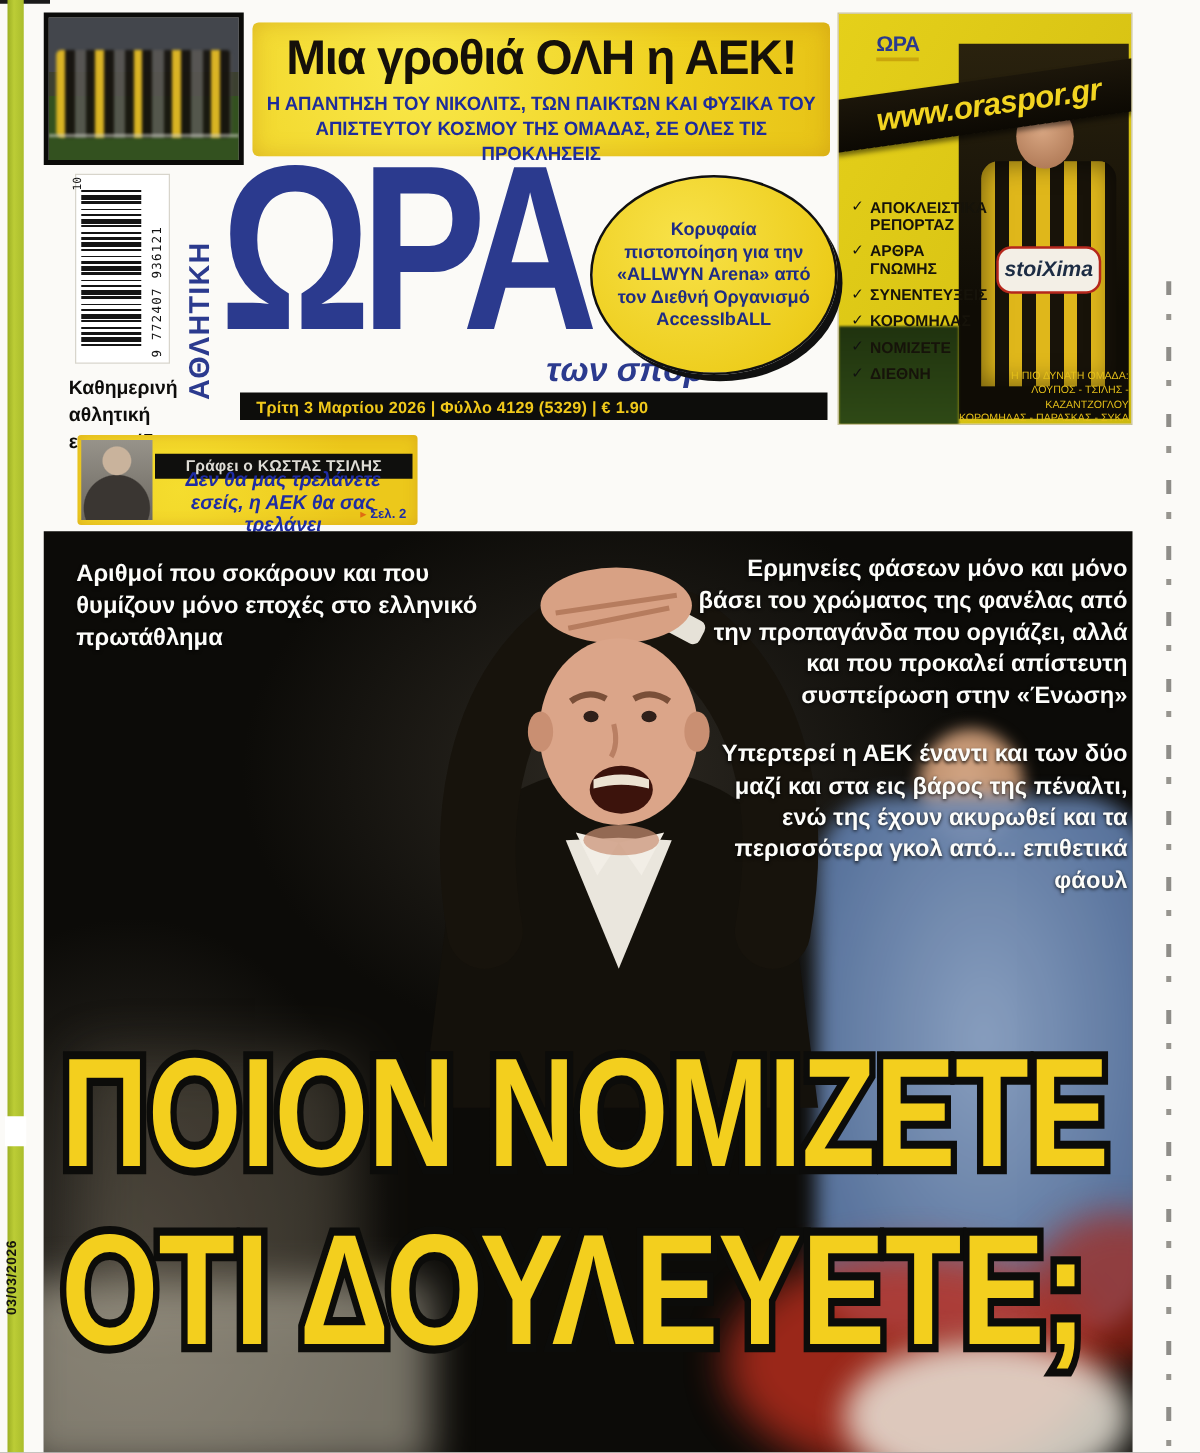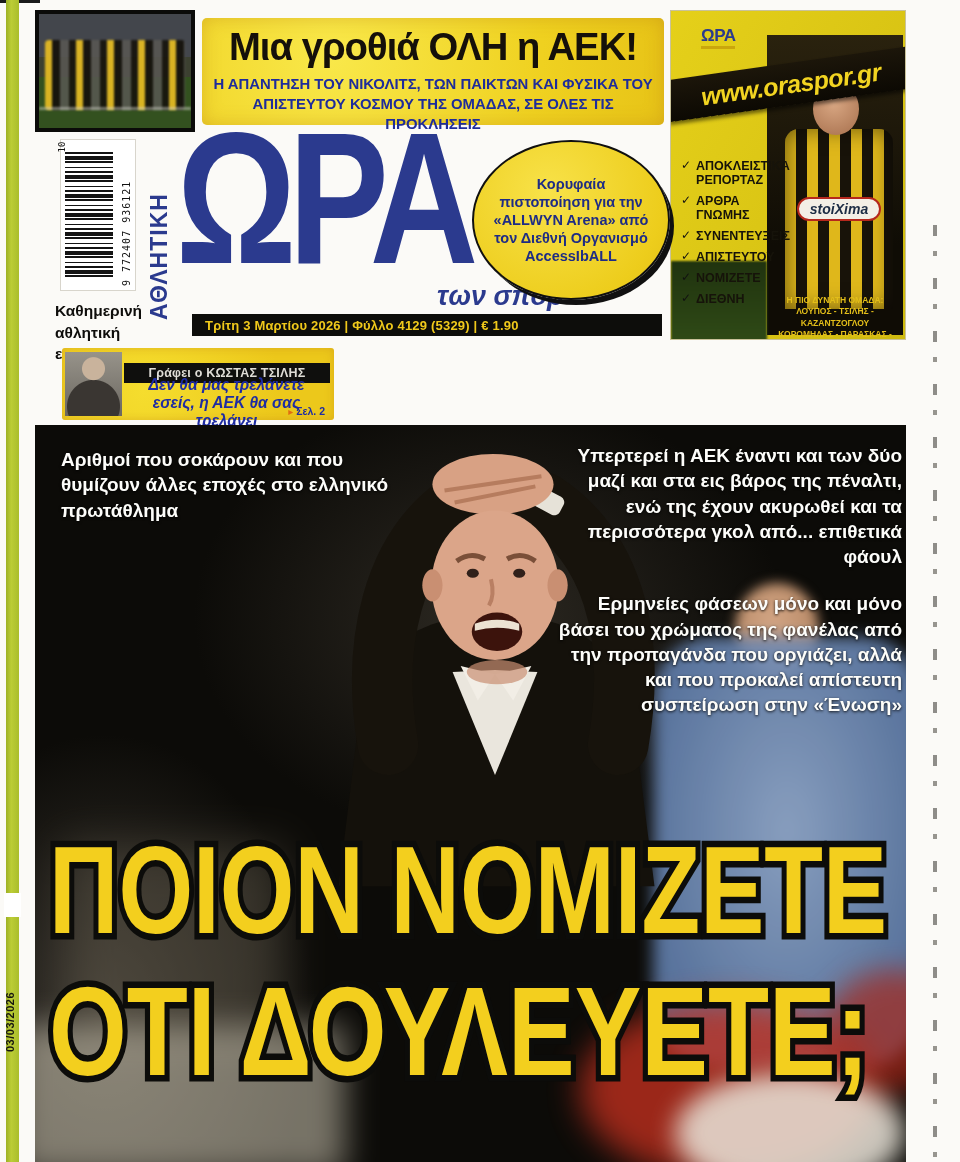--- a/index.html
+++ b/index.html
@@ -27,22 +27,22 @@
   .promo-dark{position:absolute;left:96px;top:24px;width:136px;height:300px;background:linear-gradient(#2a220e,#0f0c05 70%);}
   .promo-logo{position:absolute;left:30px;top:15px;font-size:17px;font-weight:800;color:#2b3a8e;letter-spacing:-.5px;border-bottom:3px solid #caa60c;}
   .promo-banner{position:absolute;left:-8px;top:52px;width:256px;height:42px;background:linear-gradient(#1c160a,#0c0903);transform:rotate(-8deg);display:flex;align-items:center;justify-content:center;box-shadow:2px 3px 4px rgba(0,0,0,.5);}
   .promo-banner span{color:#f2d421;font-size:25px;font-weight:800;font-style:italic;letter-spacing:-.5px;}
   .promo-list{position:absolute;left:10px;top:148px;width:106px;}
   .promo-item{display:flex;gap:5px;margin-bottom:7px;font-size:12.5px;font-weight:800;color:#16130a;line-height:1.12;}
   .promo-item .tick{color:#111;font-weight:900;font-size:12px;}
   .promo-player{position:absolute;left:114px;top:118px;width:108px;height:180px;border-radius:14px 14px 0 0;background:repeating-linear-gradient(90deg,#dfb71b 0 11px,#181309 11px 22px);box-shadow:inset 0 0 22px rgba(0,0,0,.55);}
   .promo-head{position:absolute;left:142px;top:72px;width:46px;height:52px;border-radius:50%;background:radial-gradient(circle at 45% 40%,#d8a682,#b07a57 80%);}
   .promo-hair{position:absolute;left:142px;top:68px;width:46px;height:22px;border-radius:50% 50% 0 0;background:#23190f;}
-  .promo-badge{position:absolute;left:126px;top:186px;width:84px;height:24px;background:#f3efe6;border:2px solid #b5271c;border-radius:12px;display:flex;align-items:center;justify-content:center;font-size:14px;font-weight:800;font-style:italic;color:#1c2c44;}
-  .promo-caption{position:absolute;left:96px;top:284px;width:136px;text-align:center;color:#e3be19;font-size:8.5px;font-weight:700;line-height:1.35;}
+  .promo-badge{position:absolute;left:126px;top:186px;width:84px;height:38px;background:#f3efe6;border:2px solid #b5271c;border-radius:12px;display:flex;align-items:center;justify-content:center;font-size:17px;font-weight:800;font-style:italic;color:#1c2c44;}
+  .promo-caption{position:absolute;left:96px;top:284px;width:136px;text-align:right;color:#e3be19;font-size:8.5px;font-weight:400;line-height:1.35;}
   .promo-pitch{position:absolute;left:0px;top:250px;width:96px;height:80px;background:linear-gradient(#20330f,#2f4a16);filter:blur(1px);}
 
   
   .barcode-box{position:absolute;left:60px;top:139px;width:76px;height:152px;background:#fff;border:1px solid #d8d5cc;}
   .barcode-bars{position:absolute;left:4px;top:12px;width:48px;height:128px;background:repeating-linear-gradient(180deg,#141414 0 2px,#fff 2px 4px,#141414 4px 8px,#fff 8px 9px,#141414 9px 11px,#fff 11px 15px,#141414 15px 16px,#fff 16px 19px);}
   .barcode-num{position:absolute;right:3px;top:6px;height:140px;writing-mode:vertical-rl;transform:rotate(180deg);font-family:"DejaVu Sans Mono","Liberation Mono",monospace;font-size:10px;color:#111;letter-spacing:1px;}
   .barcode-top{position:absolute;left:-4px;top:2px;font-size:9px;color:#111;transform:rotate(-90deg);transform-origin:center;font-family:"DejaVu Sans Mono","Liberation Mono",monospace;}
   .tagline{position:absolute;left:55px;top:300px;width:110px;font-size:15.5px;font-weight:800;color:#0e0d0b;line-height:1.4;}
   .vert-title{position:absolute;left:146px;top:140px;height:180px;writing-mode:vertical-rl;transform:rotate(180deg);font-size:23px;font-weight:800;color:#2b3a8e;letter-spacing:1px;}
   .big-title{position:absolute;left:176px;top:112px;font-size:188px;line-height:.92;font-weight:800;color:#2b3a8e;letter-spacing:-10px;transform:scaleX(.80);transform-origin:left top;}
@@ -132,21 +132,21 @@
       <div class="promo-item">
           <span class="tick">✓</span>
           <span>ΑΡΘΡΑ ΓΝΩΜΗΣ</span>
         </div>
       <div class="promo-item">
           <span class="tick">✓</span>
           <span>ΣΥΝΕΝΤΕΥΞΕΙΣ</span>
         </div>
       <div class="promo-item">
           <span class="tick">✓</span>
-          <span>ΑΠΙΣΤΕΥΤΟΥ</span>
+          <span>ΚΟΡΟΜΗΛΑΣ</span>
         </div>
       <div class="promo-item">
           <span class="tick">✓</span>
           <span>ΝΟΜΙΖΕΤΕ</span>
         </div>
       <div class="promo-item">
           <span class="tick">✓</span>
           <span>ΔΙΕΘΝΗ</span>
         </div>
     </div>
@@ -204,25 +204,25 @@
       <path d="M222,126 q14,-8 28,2" stroke="#7a4f38" stroke-width="5" fill="none"></path>
       <ellipse cx="188" cy="140" rx="6" ry="4.5" fill="#30201a"></ellipse>
       <ellipse cx="234" cy="140" rx="6" ry="4.5" fill="#30201a"></ellipse>
       <path d="M206,146 q4,16 -2,26" stroke="#b97f63" stroke-width="4" fill="none"></path>
       <ellipse cx="212" cy="198" rx="25" ry="19" fill="#3c130c"></ellipse>
       <path d="M190,190 q22,-8 44,0 l0,7 q-22,-6 -44,0 Z" fill="#ece2d2"></path>
       <ellipse cx="212" cy="238" rx="30" ry="12" fill="#c98f72" opacity=".7"></ellipse>
     </svg>
 
     <div class="photo-text pt-left">
-      <p>Αριθμοί που σοκάρουν και που θυμίζουν άλλες εποχές στο ελληνικό πρωτάθλημα</p>
+      <p>Αριθμοί που σοκάρουν και που θυμίζουν μόνο εποχές στο ελληνικό πρωτάθλημα</p>
     </div>
     <div class="photo-text pt-right">
+      <p>Ερμηνείες φάσεων μόνο και μόνο βάσει του χρώματος της φανέλας από την προπαγάνδα που οργιάζει, αλλά και που προκαλεί απίστευτη συσπείρωση στην «Ένωση»</p>
       <p>Υπερτερεί η ΑΕΚ έναντι και των δύο μαζί και στα εις βάρος της πέναλτι, ενώ της έχουν ακυρωθεί και τα περισσότερα γκολ από... επιθετικά φάουλ</p>
-      <p>Ερμηνείες φάσεων μόνο και μόνο βάσει του χρώματος της φανέλας από την προπαγάνδα που οργιάζει, αλλά και που προκαλεί απίστευτη συσπείρωση στην «Ένωση»</p>
     </div>
 
     <svg class="big-head" style="top:388px;" width="856" height="146" viewBox="0 0 856 146">
       <text x="6" y="120" font-size="124" textLength="838" lengthAdjust="spacingAndGlyphs">ΠΟΙΟΝ ΝΟΜΙΖΕΤΕ</text>
     </svg>
     <svg class="big-head" style="top:528px;" width="856" height="150" viewBox="0 0 856 150">
       <text x="6" y="122" font-size="126" textLength="820" lengthAdjust="spacingAndGlyphs">ΟΤΙ ΔΟΥΛΕΥΕΤΕ;</text>
     </svg>
   </div>
 

